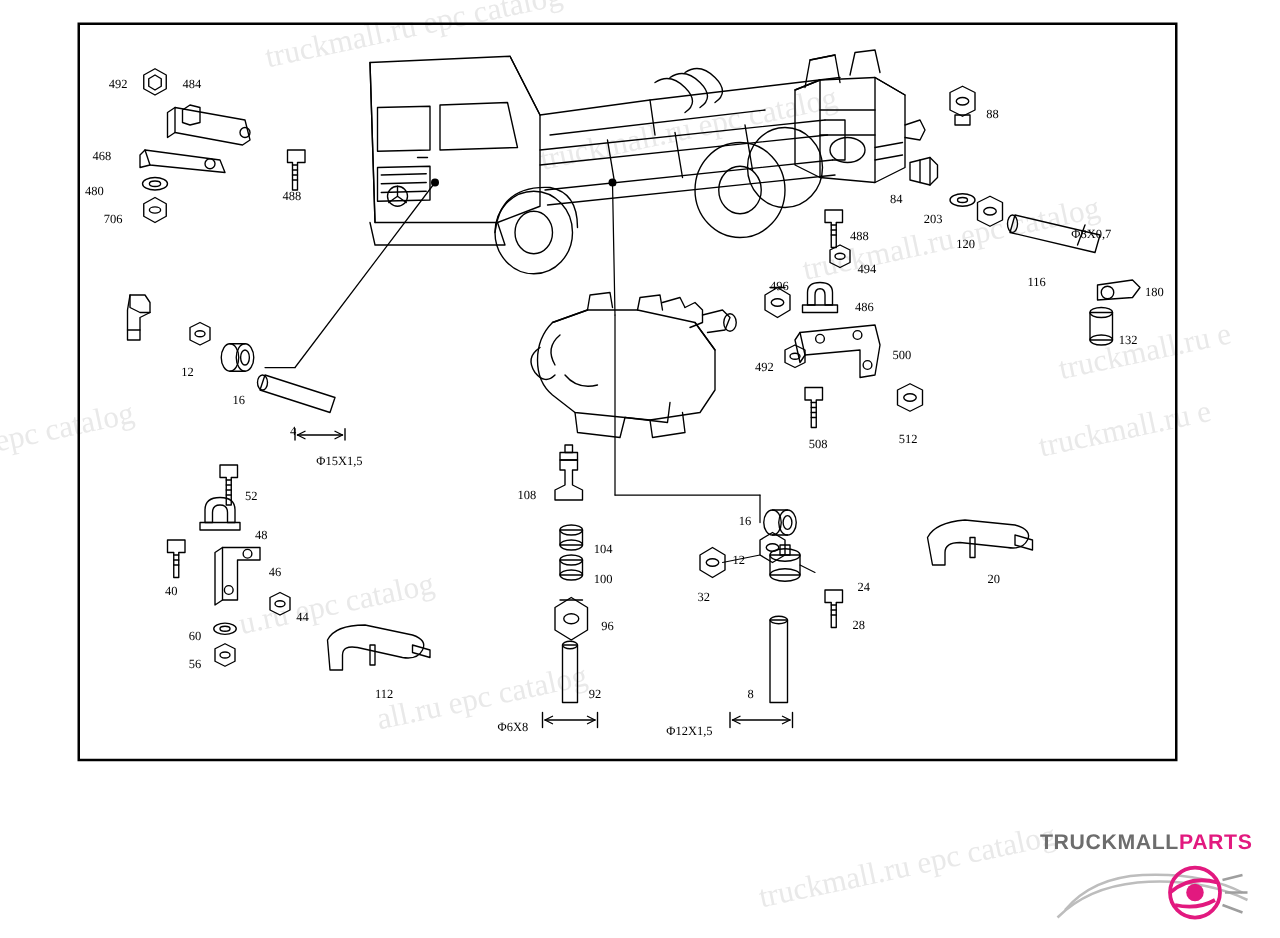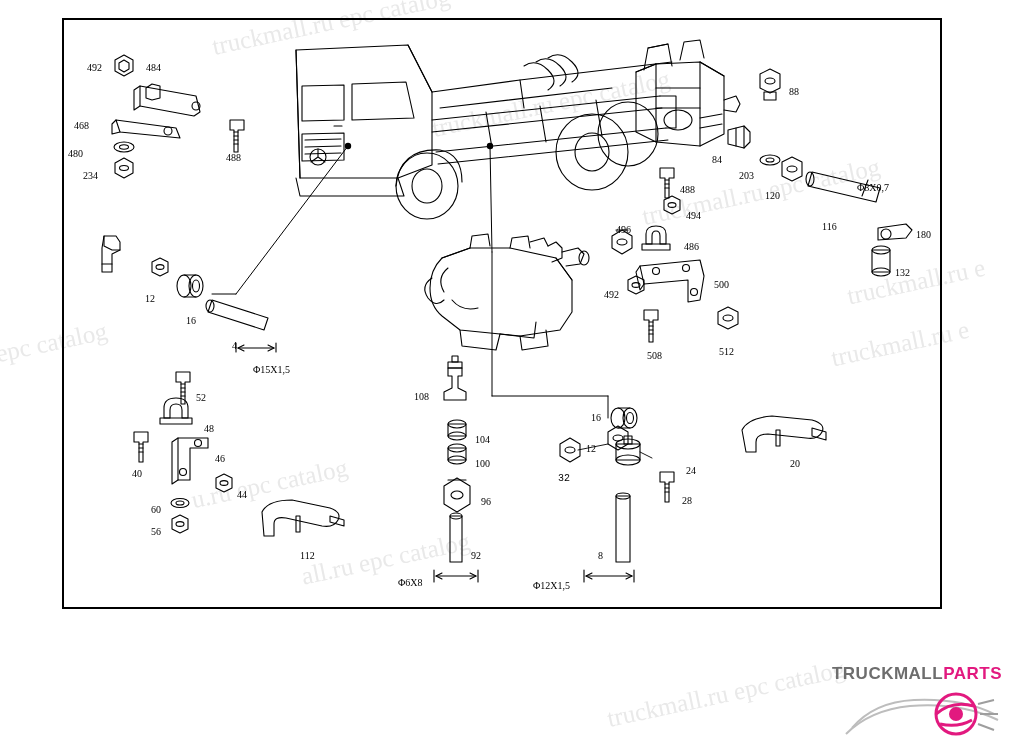--- a/index.html
+++ b/index.html
@@ -356,21 +356,21 @@
       <path d="M578 450 L608 444" stroke-width="0.9"></path>
       <path d="M640 452 L652 458" stroke-width="0.9"></path>
     </g>
   </svg>
 
   <div id="callouts">
       <div class="lbl" style="left: 87px; top: 60px;">492</div>
       <div class="lbl" style="left: 146px; top: 60px;">484</div>
       <div class="lbl" style="left: 74px; top: 118px;">468</div>
       <div class="lbl" style="left: 68px; top: 146px;">480</div>
-      <div class="lbl" style="left: 83px; top: 168px;">234</div>
+      <div class="lbl" style="left: 83px; top: 168px;">706</div>
       <div class="lbl" style="left: 226px; top: 150px;">488</div>
       <div class="lbl" style="left: 789px; top: 84px;">88</div>
       <div class="lbl" style="left: 712px; top: 152px;">84</div>
       <div class="lbl" style="left: 739px; top: 168px;">203</div>
       <div class="lbl" style="left: 765px; top: 188px;">120</div>
       <div class="lbl" style="left: 680px; top: 182px;">488</div>
       <div class="lbl" style="left: 686px; top: 208px;">494</div>
       <div class="lbl" style="left: 616px; top: 222px;">496</div>
       <div class="lbl" style="left: 684px; top: 239px;">486</div>
       <div class="lbl" style="left: 857px; top: 180px;">Φ8X0,7</div>
@@ -394,21 +394,21 @@
       <div class="lbl" style="left: 151px; top: 524px;">56</div>
       <div class="lbl" style="left: 300px; top: 548px;">112</div>
       <div class="lbl" style="left: 414px; top: 389px;">108</div>
       <div class="lbl" style="left: 475px; top: 432px;">104</div>
       <div class="lbl" style="left: 475px; top: 456px;">100</div>
       <div class="lbl" style="left: 481px; top: 494px;">96</div>
       <div class="lbl" style="left: 471px; top: 548px;">92</div>
       <div class="lbl" style="left: 398px; top: 575px;">Φ6X8</div>
       <div class="lbl" style="left: 591px; top: 410px;">16</div>
       <div class="lbl" style="left: 586px; top: 441px;">12</div>
-      <div class="lbl" style="left: 558px; top: 471px; font-family: Liberation Mono, monospace;">32</div>
+      <div class="lbl" style="left: 558px; top: 471px;">32</div>
       <div class="lbl" style="left: 686px; top: 463px; text-align: center;">24</div>
       <div class="lbl" style="left: 682px; top: 493px;">28</div>
       <div class="lbl" style="left: 598px; top: 548px;">8</div>
       <div class="lbl" style="left: 533px; top: 578px;">Φ12X1,5</div>
       <div class="lbl" style="left: 790px; top: 456px;">20</div>
     </div>
 
   <div class="brand">
     <div class="brand-text">
       <span>TRUCKMALL</span><span class="pink">PARTS</span>

